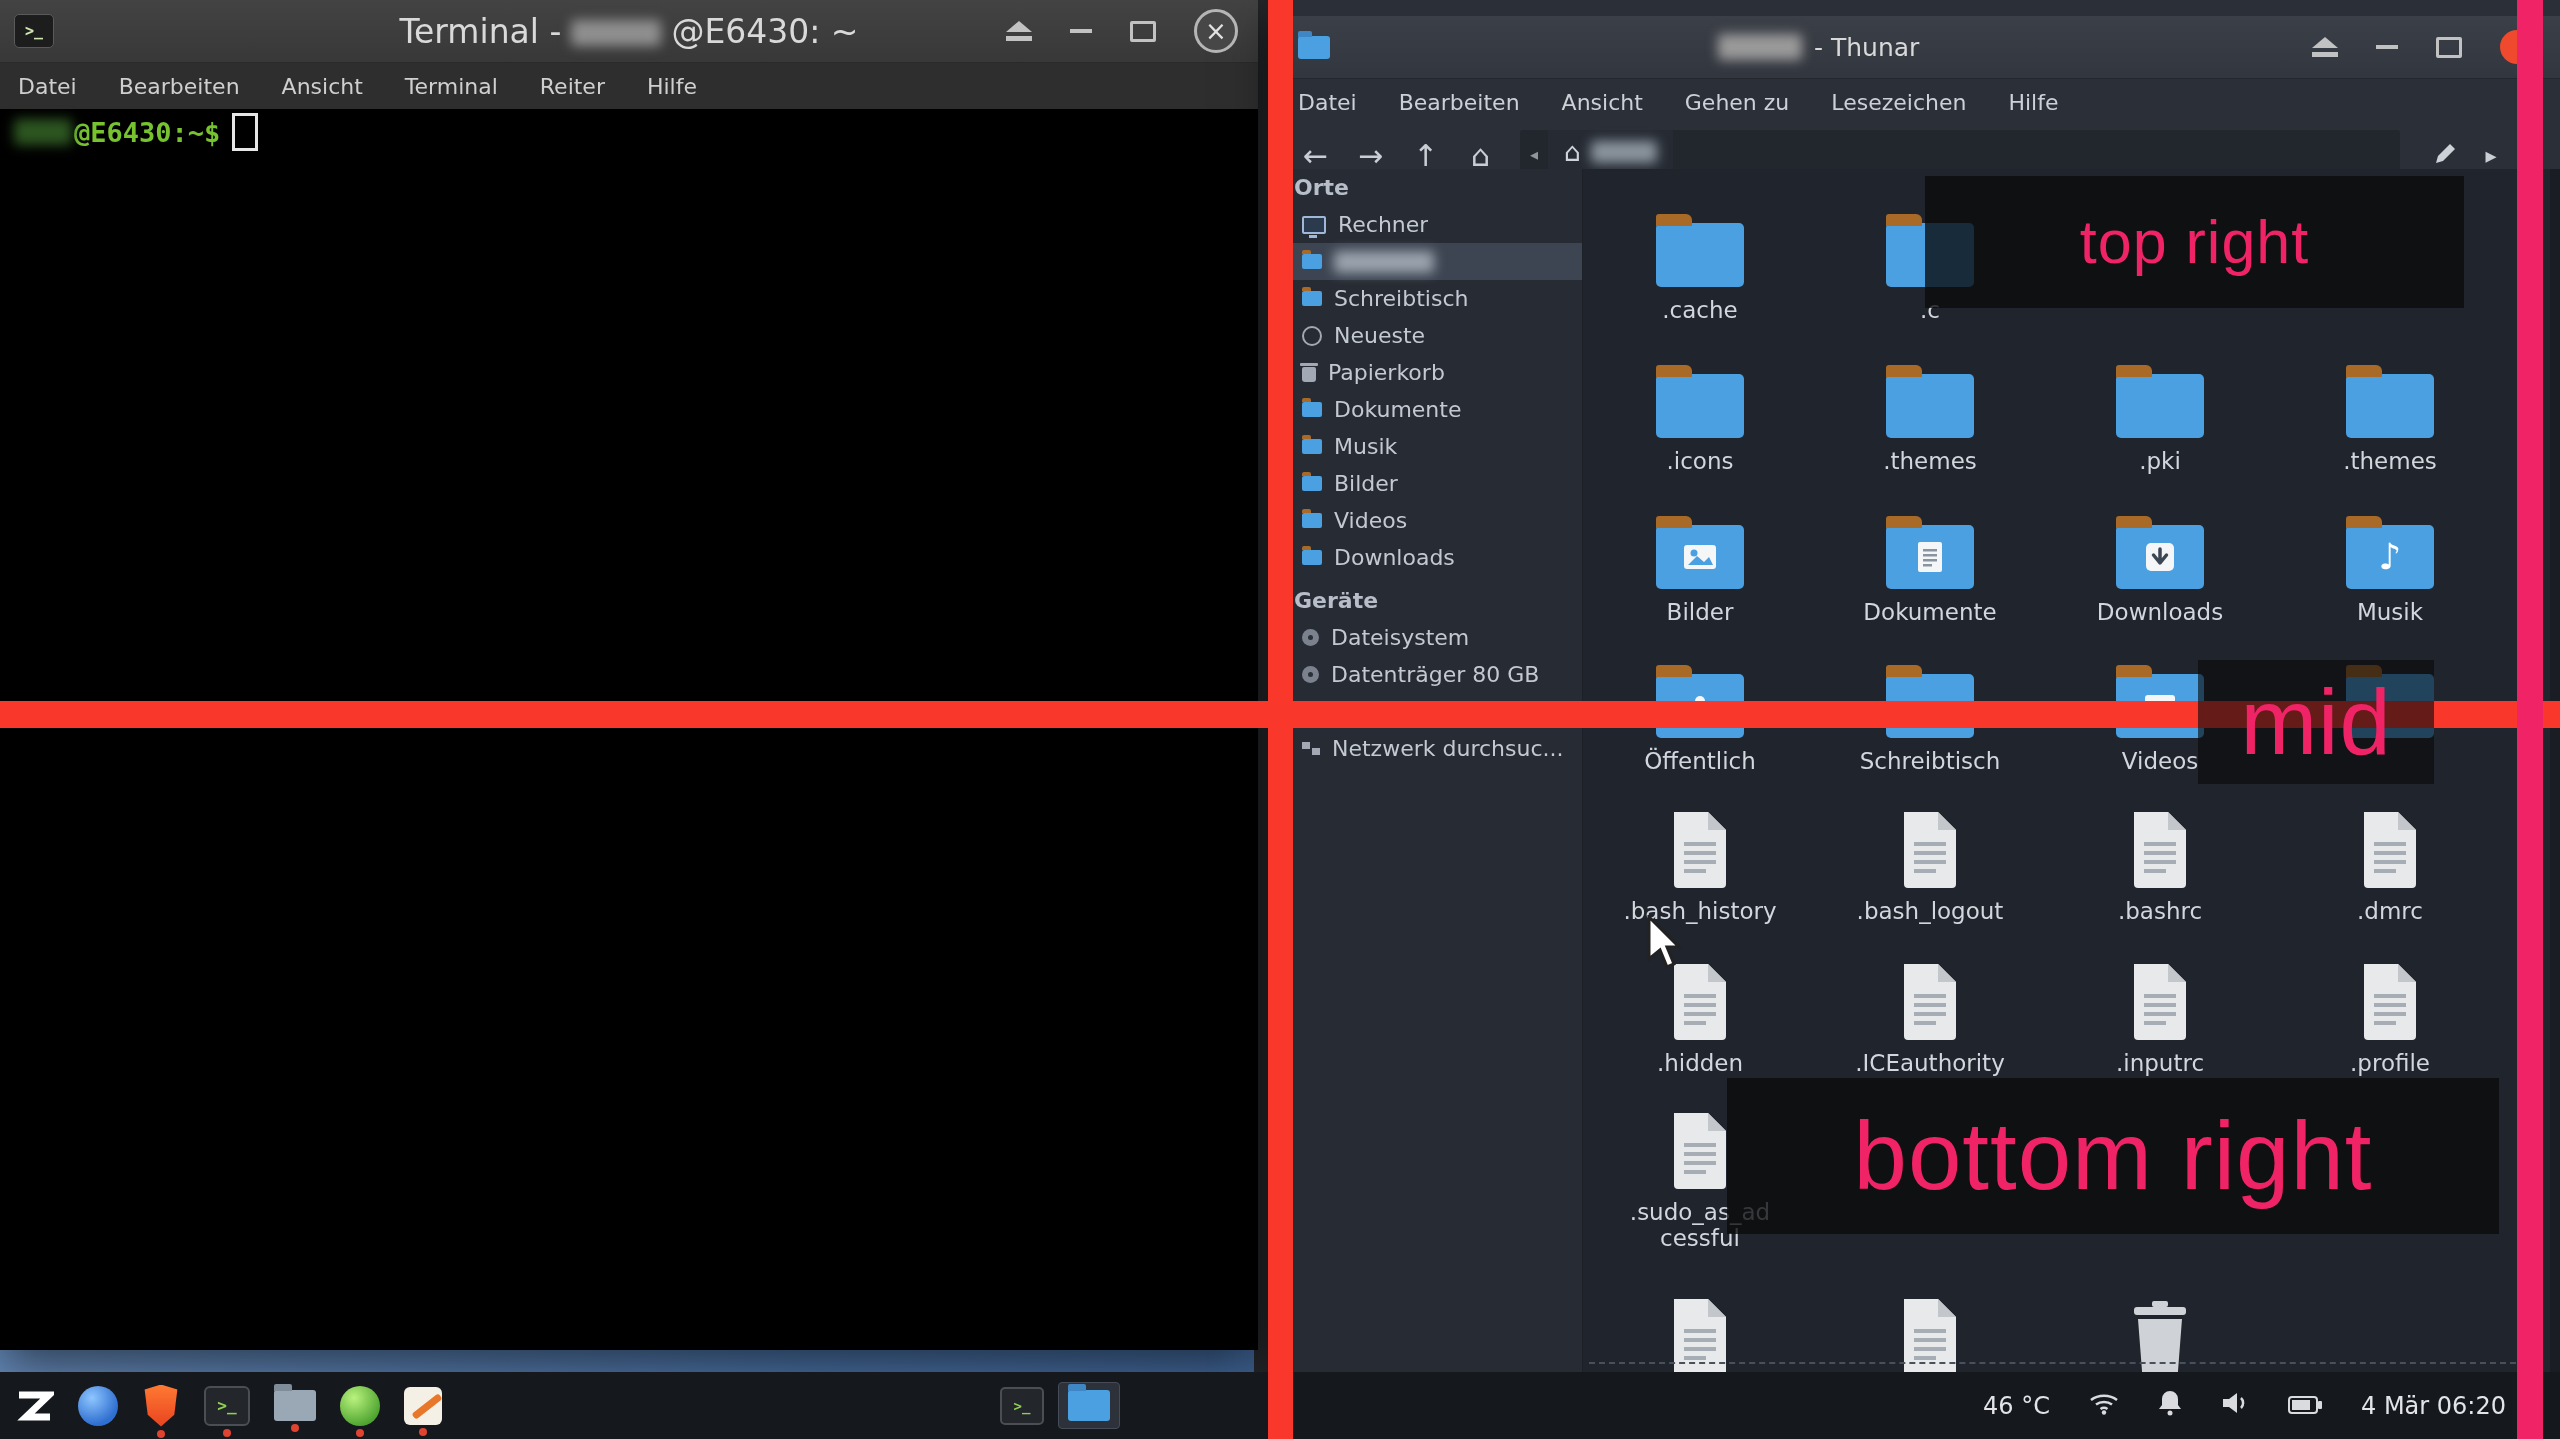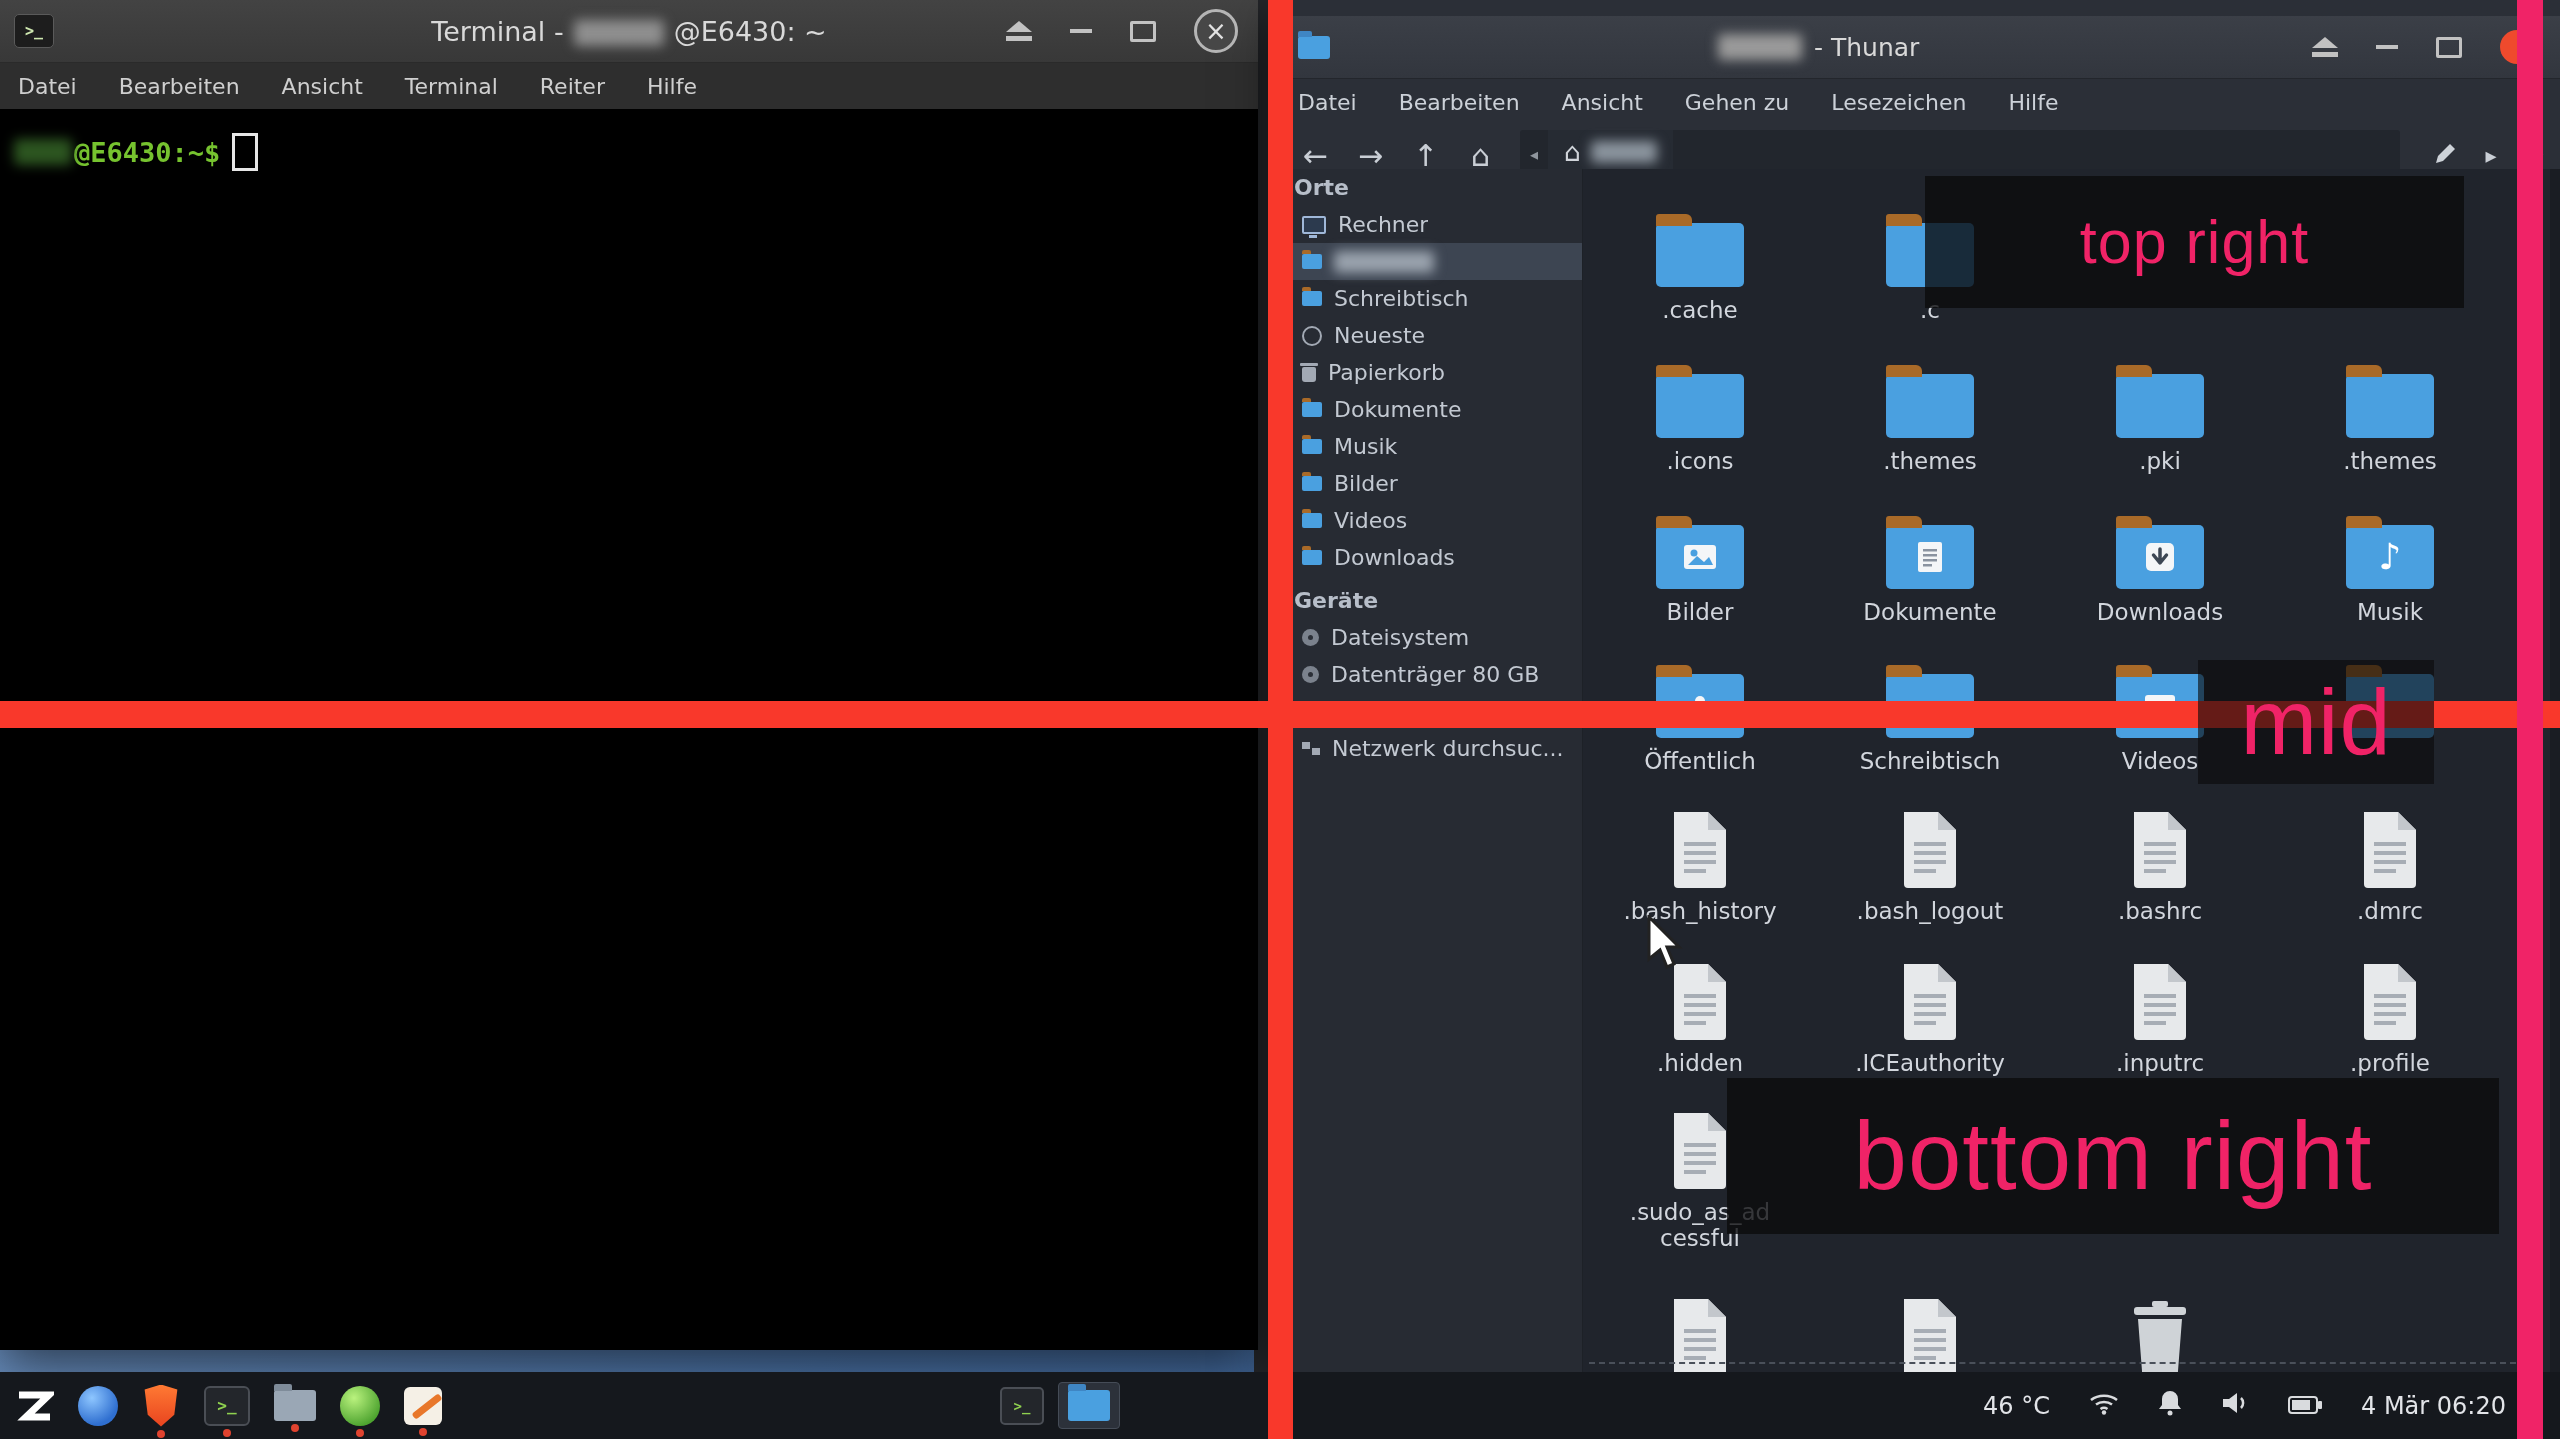--- a/index.html
+++ b/index.html
@@ -18,32 +18,32 @@
   .blur-crumb{width:66px;height:22px;background:#8b949e;}
   .blur-prompt{width:58px;height:26px;background:#2c5520;margin-right:2px;}
 
   
   .term{position:absolute;left:0;top:0;width:1258px;height:1350px;background:#000;
         box-shadow:0 14px 50px rgba(0,0,0,.6);}
   .term-titlebar{height:62px;background:linear-gradient(#434343,#383838);border-bottom:1px solid #2a2a2a;
         display:flex;align-items:center;position:relative;}
   .term-appicon{margin-left:14px;width:38px;height:32px;background:#1d1d1d;border:1px solid #5a5a5a;border-radius:5px;
         color:#cfe8b0;font:bold 15px "DejaVu Sans Mono",monospace;display:flex;align-items:center;justify-content:center;}
-  .win-title{position:absolute;left:0;right:0;text-align:center;color:#d9d9d9;font-size:27px;pointer-events:none;}
+  .win-title{position:absolute;left:0;right:0;text-align:center;color:#d9d9d9;font-size:33px;pointer-events:none;}
   .winbtns{position:absolute;right:20px;top:0;height:100%;display:flex;align-items:center;gap:38px;z-index:2;}
   .btn-eject svg{display:block;}
   .btn-min{width:22px;height:4px;background:#c2c2c2;}
   .btn-max{width:20px;height:15px;border:3px solid #c2c2c2;border-radius:2px;}
   .term-close{width:38px;height:38px;border:3px solid #b5b5b5;border-radius:50%;background:#474747;
         color:#e2e2e2;font-size:26px;line-height:1;display:flex;align-items:center;justify-content:center;}
   .th-close{width:34px;height:34px;border-radius:50%;background:#ef4a2d;}
   .menubar{height:46px;display:flex;align-items:center;gap:42px;padding-left:18px;font-size:22px;color:#cfcfcf;}
   .term-menubar{background:#2e2e2e;}
   .menu-item{cursor:default;}
-  .term-body{position:absolute;top:109px;left:0;right:0;bottom:0;background:#000;padding:24px 0 0 14px;}
+  .term-body{position:absolute;top:109px;left:0;right:0;bottom:0;background:#000;padding:4px 0 0 14px;}
   .prompt-line{display:flex;align-items:center;font:27px "DejaVu Sans Mono",monospace;font-weight:bold;}
   .prompt-text{color:var(--prompt_green,#76c32f);}
   .cursor-block{width:20px;height:32px;border:3px solid #e6e6e6;margin-left:12px;}
 
   
   .thunar{position:absolute;left:1280px;top:0;width:1280px;height:1372px;background:#2b2f37;
         box-shadow:0 14px 50px rgba(0,0,0,.6);}
   .th-titlebar{height:62px;background:linear-gradient(#3b3f47,#32363e);border-bottom:1px solid #23262c;
         display:flex;align-items:center;position:relative;margin-top:16px;}
   .folder-mini{width:32px;height:23px;background:var(--folder_blue,#4aa0e0);border-radius:3px;position:relative;margin-left:18px;}

